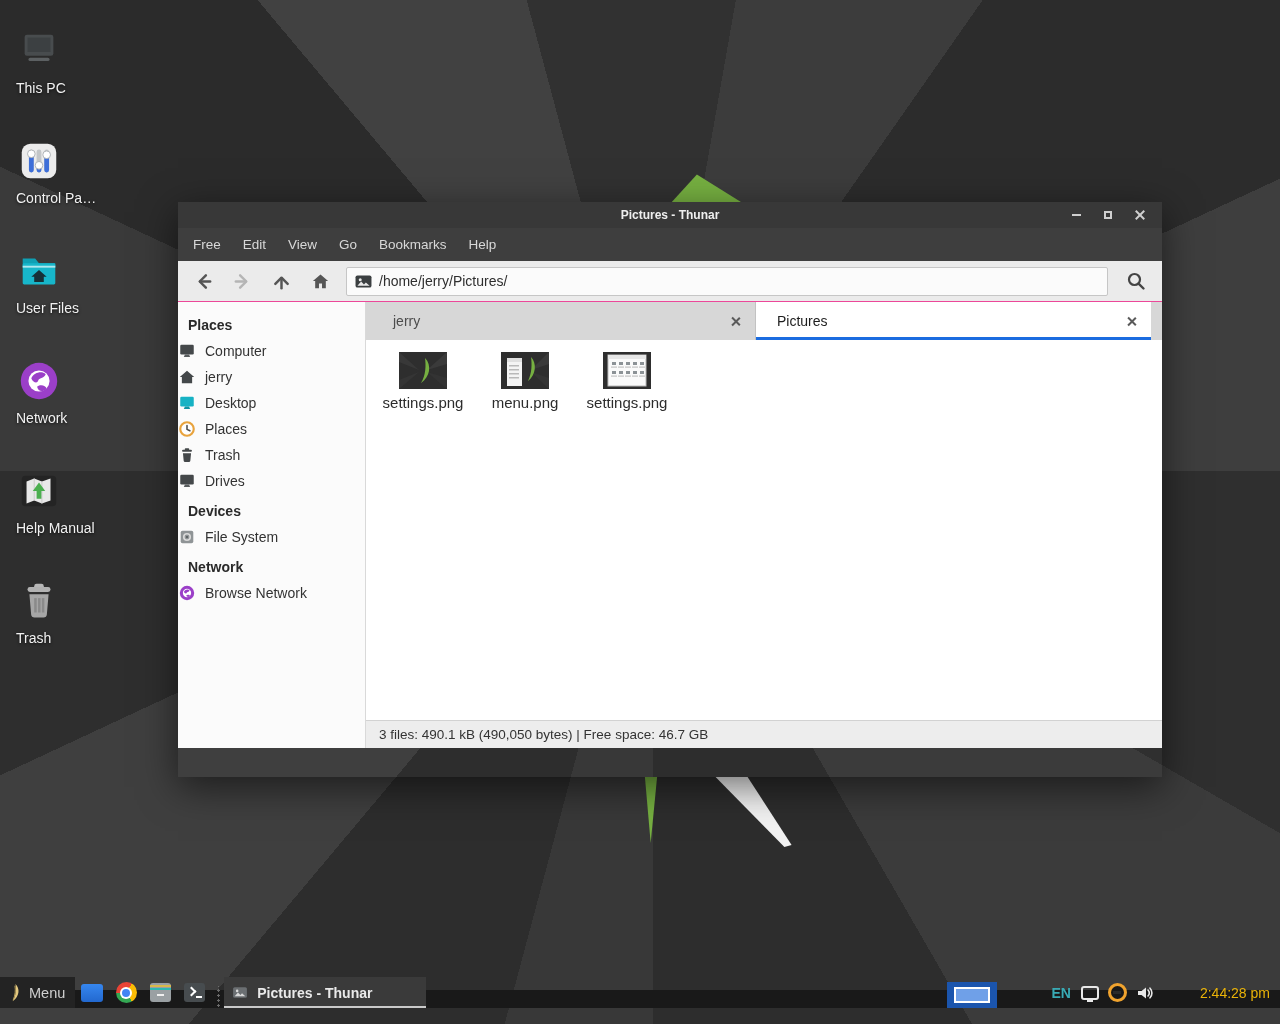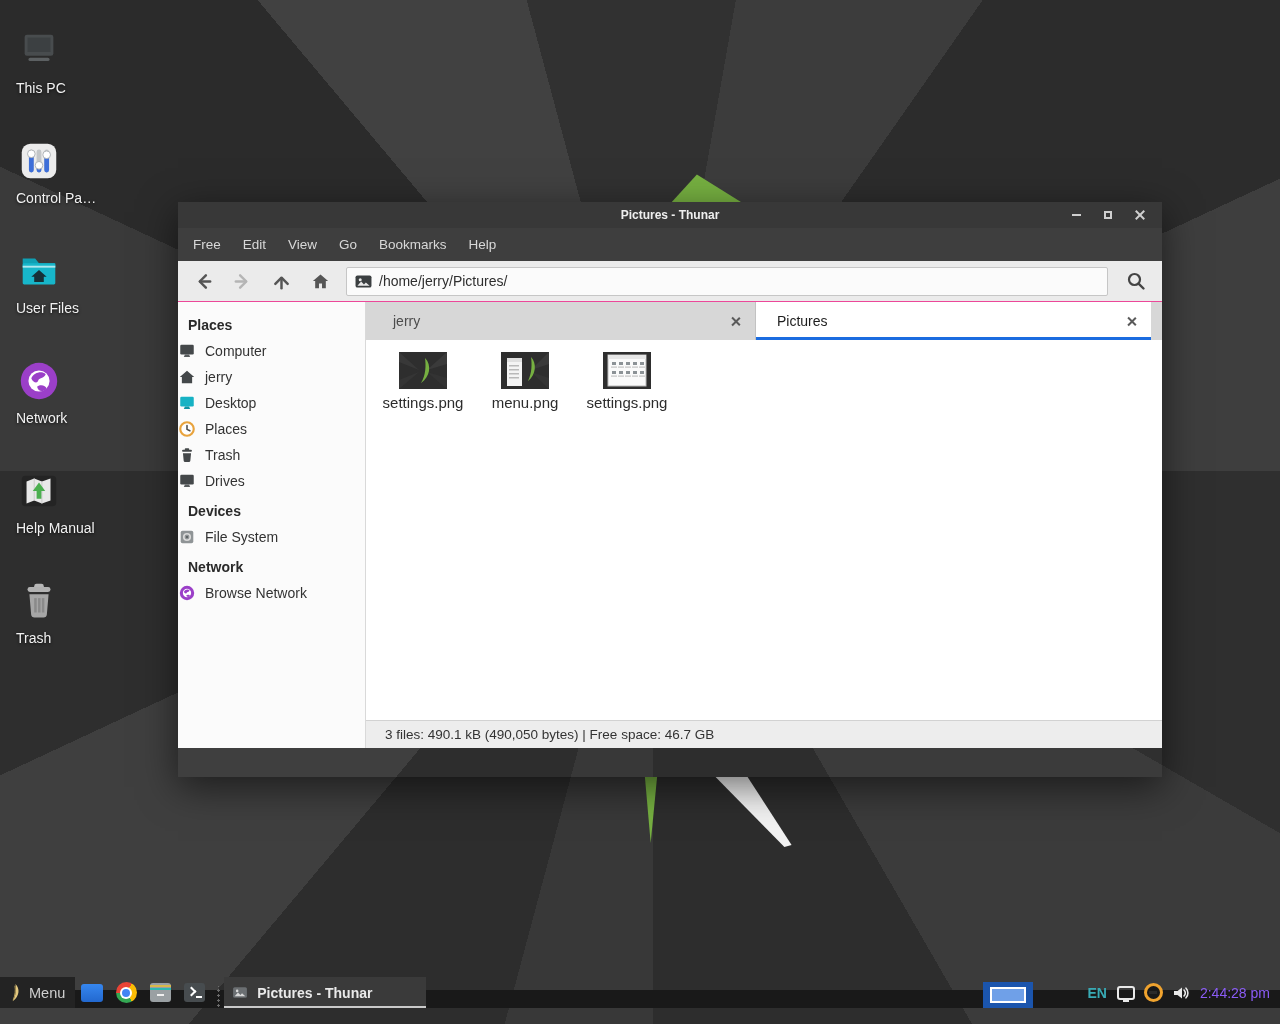--- a/index.html
+++ b/index.html
@@ -67,21 +67,21 @@
   .tab-close i { position:relative; width:9px; height:9px; display:block; }
   .tab-close i::before,.tab-close i::after { content:""; position:absolute; left:4px; top:-1px; width:1.6px; height:11px; background:#5a5a5a; }
   .tab-close i::before{ transform:rotate(45deg);} .tab-close i::after{ transform:rotate(-45deg);}
 
   .filesarea { flex:1; background:#fff; padding:12px 6px; display:flex; align-items:flex-start; }
   .file-item { width:102px; display:flex; flex-direction:column; align-items:center; }
   .thumb { width:48px; height:37px; position:relative; overflow:hidden; }
   .thumb svg { width:48px; height:37px; display:block; }
   .file-name { margin-top:5px; font-size:15px; color:#2c2c2c; }
 
-  .statusbar { height:28px; border-top:1px solid #d2d2d2; background:#ededed; display:flex; align-items:center; padding-left:19px;
+  .statusbar { height:28px; border-top:1px solid #d2d2d2; background:#ededed; display:flex; align-items:center; padding-left:13px;
                font-size:13.5px; color:#333; }
 
   
   .taskbar { position:absolute; left:0; bottom:16px; width:1280px; height:18px; background:#191919; display:flex; align-items:flex-end; }
   .menu-btn { height:31px; display:flex; align-items:center; background:#232323; padding:0 10px 0 8px; }
   .menu-btn svg { width:13px; height:20px; margin-right:8px; }
   .menu-btn .menu-lbl { font-size:14.5px; color:#cfcfcf; }
   .launcher { width:34px; height:31px; display:flex; align-items:center; justify-content:center; }
   .lch-window { width:22px; height:18px; border-radius:3px; background:linear-gradient(#3687f0,#2268cf); }
   .lch-chrome { width:21px; height:21px; border-radius:50%;
@@ -104,21 +104,21 @@
   .pager { width:50px; height:26px; background:#1b55ad; display:flex; align-items:center; justify-content:center; margin-right:54px; }
   .pager-ws { width:36px; height:16px; background:#6fa0e8; border:2px solid #fff; }
   .tray { display:flex; align-items:center; height:31px; padding-right:10px; }
   .tray-lang { font-size:14px; font-weight:bold; color:#38aab4; margin-right:10px; }
   .tray-display { width:18px; height:14px; border:2px solid #e8e8e8; border-radius:3px; position:relative; margin-right:9px; }
   .tray-display::after { content:""; position:absolute; left:4px; bottom:-4px; width:6px; height:2px; background:#e8e8e8; }
   .tray-update { width:19px; height:19px; border-radius:50%; border:3.5px solid #f0a32e; position:relative; margin-right:9px; background:#191919; }
   .tray-update::after { content:""; position:absolute; left:2px; top:4.5px; width:8px; height:3px; background:#2a2a2a; }
   .tray-vol { margin-right:10px; }
   .tray-vol svg { width:18px; height:16px; display:block; }
-  .tray-clock { font-size:14px; color:#8b5cf6; }
+  .tray-clock { font-size:14px; color:#eab308;margin-left:36px; }
 </style>
 </head>
 <body>
 
 <div class="wallpaper"></div>
 <div class="feather-tip"></div>
 <div class="feather-stem"></div>
 <div class="feather-quill"></div>
 
 <div class="desk-icons">

